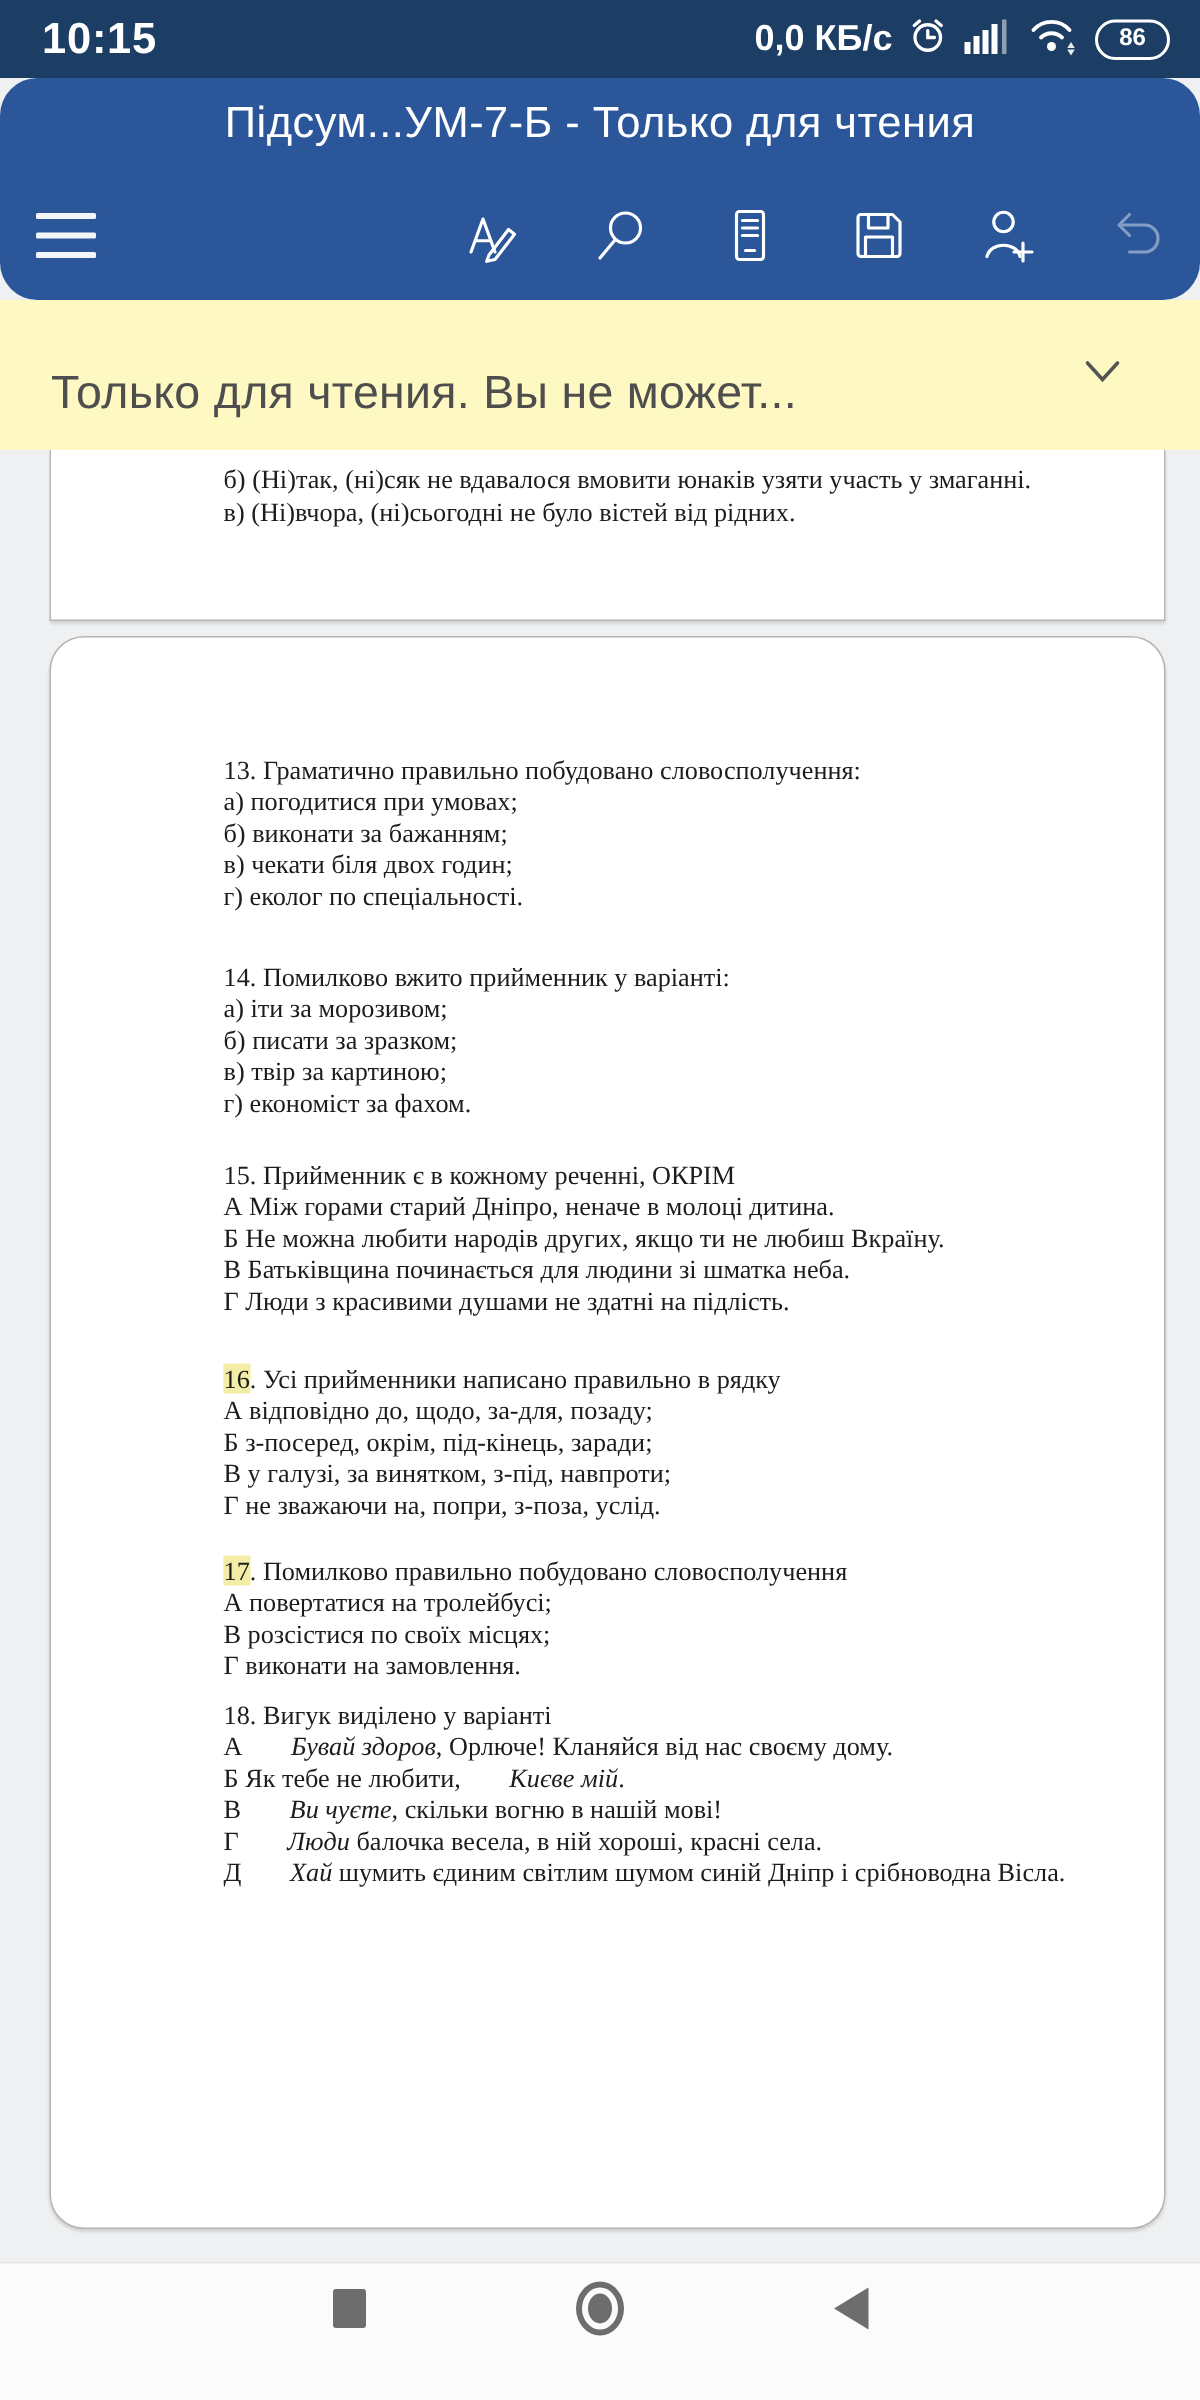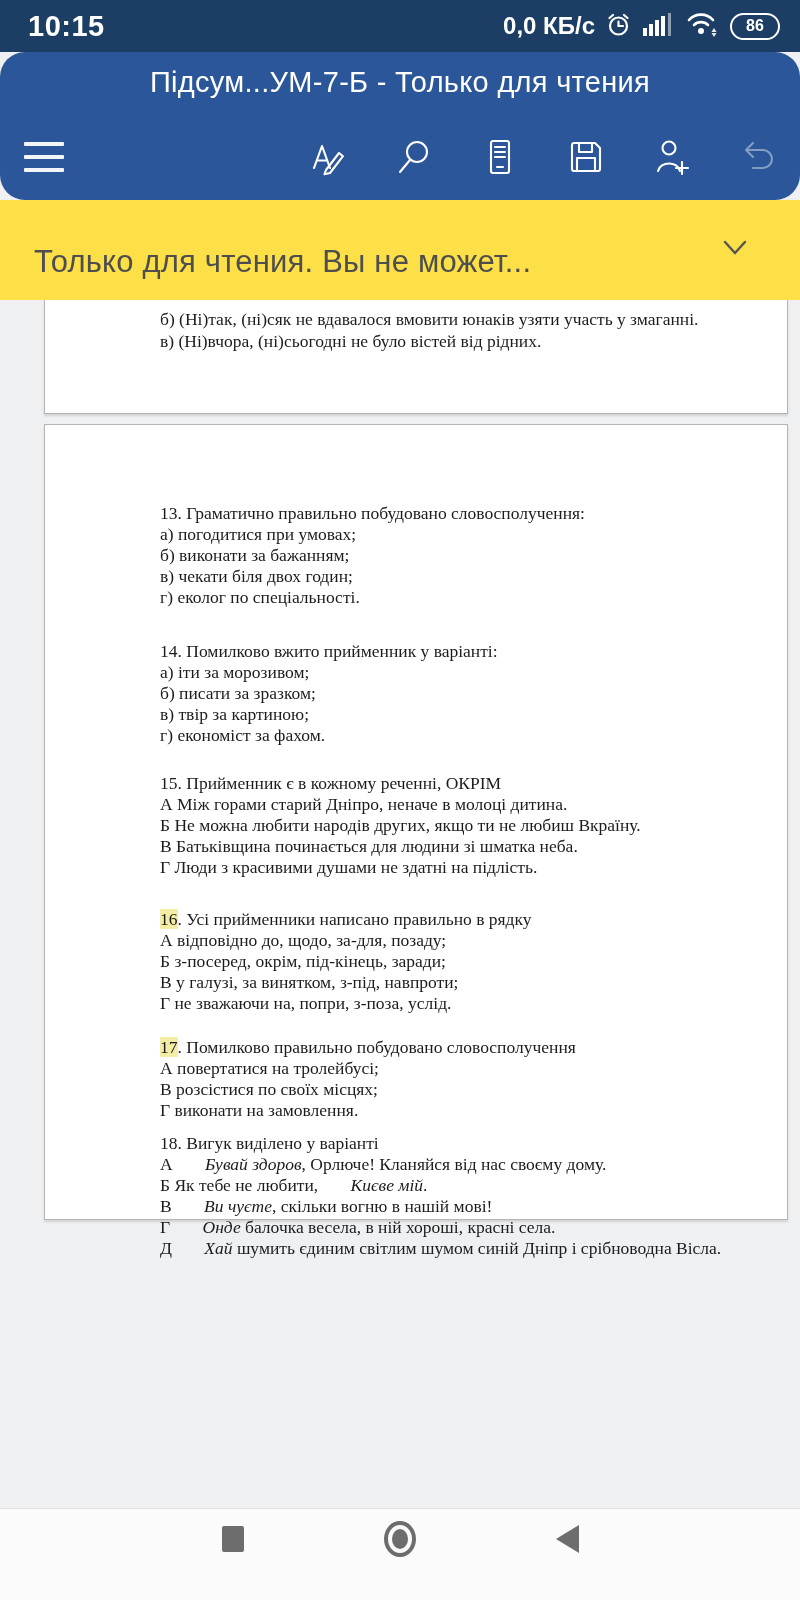--- a/index.html
+++ b/index.html
@@ -42,51 +42,52 @@
     flex-direction:column; justify-content:space-between; cursor:pointer; }
   .hamburger span { display:block; height:4px; background:#f2f6fb; border-radius:1px; }
   .tool-icons { margin-left:auto; display:flex; align-items:center; gap:46px; margin-right:22px; }
   .tool-btn { width:40px; height:40px; display:flex; align-items:center; justify-content:center; }
   .tool-btn svg { stroke:#fff; fill:none; stroke-width:2.1; stroke-linecap:round; stroke-linejoin:round; }
   .tool-btn.disabled svg { opacity:.42; }
 
   
   .readonly-banner {
     position:absolute; top:200px; left:0; width:800px; height:124px;
-    background:#fde047; display:flex; align-items:center;
+    background:#fef9c3; display:flex; align-items:center;
     box-shadow:0 2px 3px rgba(0,0,0,.18);
   }
   .readonly-text {
     margin-left:34px; font-size:31px; color:#4e4e4e; letter-spacing:.2px;
     white-space:nowrap; overflow:hidden; max-width:660px;
   }
   .banner-chevron { position:absolute; right:48px; top:34px; }
   .banner-chevron svg { stroke:#555; fill:none; stroke-width:2.4; stroke-linecap:round; }
 
   
   .doc-area {
     position:absolute; top:300px; left:0; width:800px; height:1208px;
     background:#eef0f1;
   }
   .page {
-    position:absolute; left:44px; width:744px; background:#fff;
+    position:absolute; left:33px; width:744px; background:#fff;
     border-left:1px solid #b5b5b5; border-right:1px solid #b5b5b5;
     font-family:"Liberation Serif", serif; color:#1c1c1c;
   }
   .page-1 {
     top:0; height:114px;
     border-bottom:1px solid #b5b5b5;
     box-shadow:0 2px 2px rgba(0,0,0,.12);
     padding:8px 14px 0 115px;
   }
   .page-2 {
-    top:124px; height:796px;
+    top:124px; height:1062px;
     border-top:1px solid #b5b5b5; border-bottom:1px solid #b5b5b5;
     box-shadow:0 2px 2px rgba(0,0,0,.12);
     padding:0 14px 0 115px;
+    border-radius:23px;
   }
   .doc-line { font-size:17.5px; line-height:22px; white-space:nowrap; }
   .page-2 .doc-line { line-height:21px; }
   .q-block.q13 { margin-top:78px; }
   .q-block.q14 { margin-top:33px; }
   .q-block.q15 { margin-top:27px; }
   .q-block.q16 { margin-top:31px; }
   .q-block.q17 { margin-top:23px; }
   .q-block.q18 { margin-top:12px; }
   .it { font-style:italic;margin-left:28px; }
@@ -251,21 +252,21 @@
           <div class="doc-line"><span class="hl">17</span><span>. Помилково правильно побудовано словосполучення</span></div>
           <div class="doc-line"><span>А повертатися на тролейбусі;</span></div>
           <div class="doc-line"><span>В розсістися по своїх місцях;</span></div>
           <div class="doc-line"><span>Г виконати на замовлення.</span></div>
         </div>
         <div class="q-block q18">
           <div class="doc-line"><span>18. Вигук виділено у варіанті</span></div>
           <div class="doc-line"><span>А </span><span class="it">Бувай здоров</span><span>, Орлюче! Кланяйся від нас своєму дому.</span></div>
           <div class="doc-line"><span>Б Як тебе не любити, </span><span class="it">Києве мій</span><span>.</span></div>
           <div class="doc-line"><span>В </span><span class="it">Ви чуєте</span><span>, скільки вогню в нашій мові!</span></div>
-          <div class="doc-line"><span>Г </span><span class="it">Онде</span><span> балочка весела, в ній хороші, красні села.</span></div>
+          <div class="doc-line"><span>Г </span><span class="it">Люди</span><span> балочка весела, в ній хороші, красні села.</span></div>
           <div class="doc-line"><span>Д </span><span class="it">Хай</span><span> шумить єдиним світлим шумом синій Дніпр і срібноводна Вісла.</span></div>
         </div>
       </div>
   </div>
 </div>
 
 <div class="nav-divider"></div>
 <div class="nav-bar">
   <div class="nav-inner">
     <div class="nav-recents"></div>

